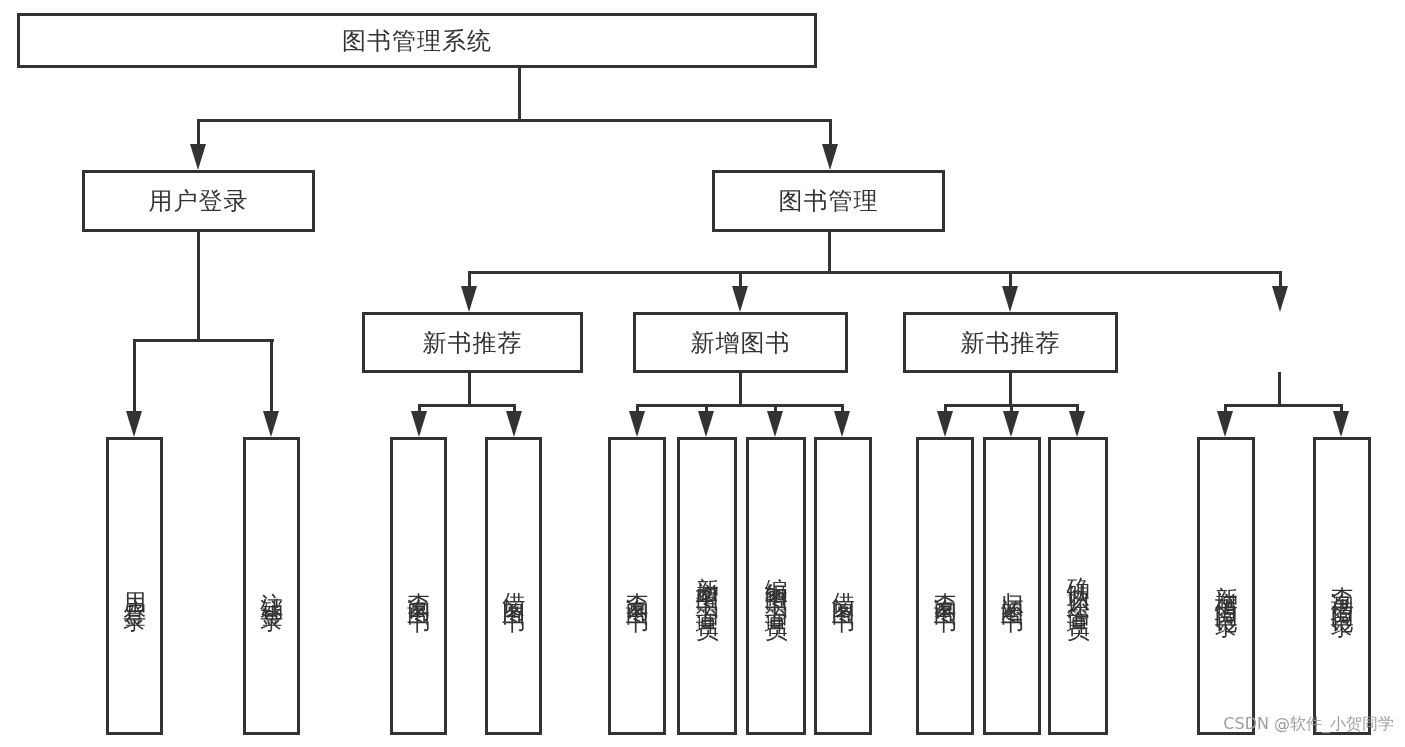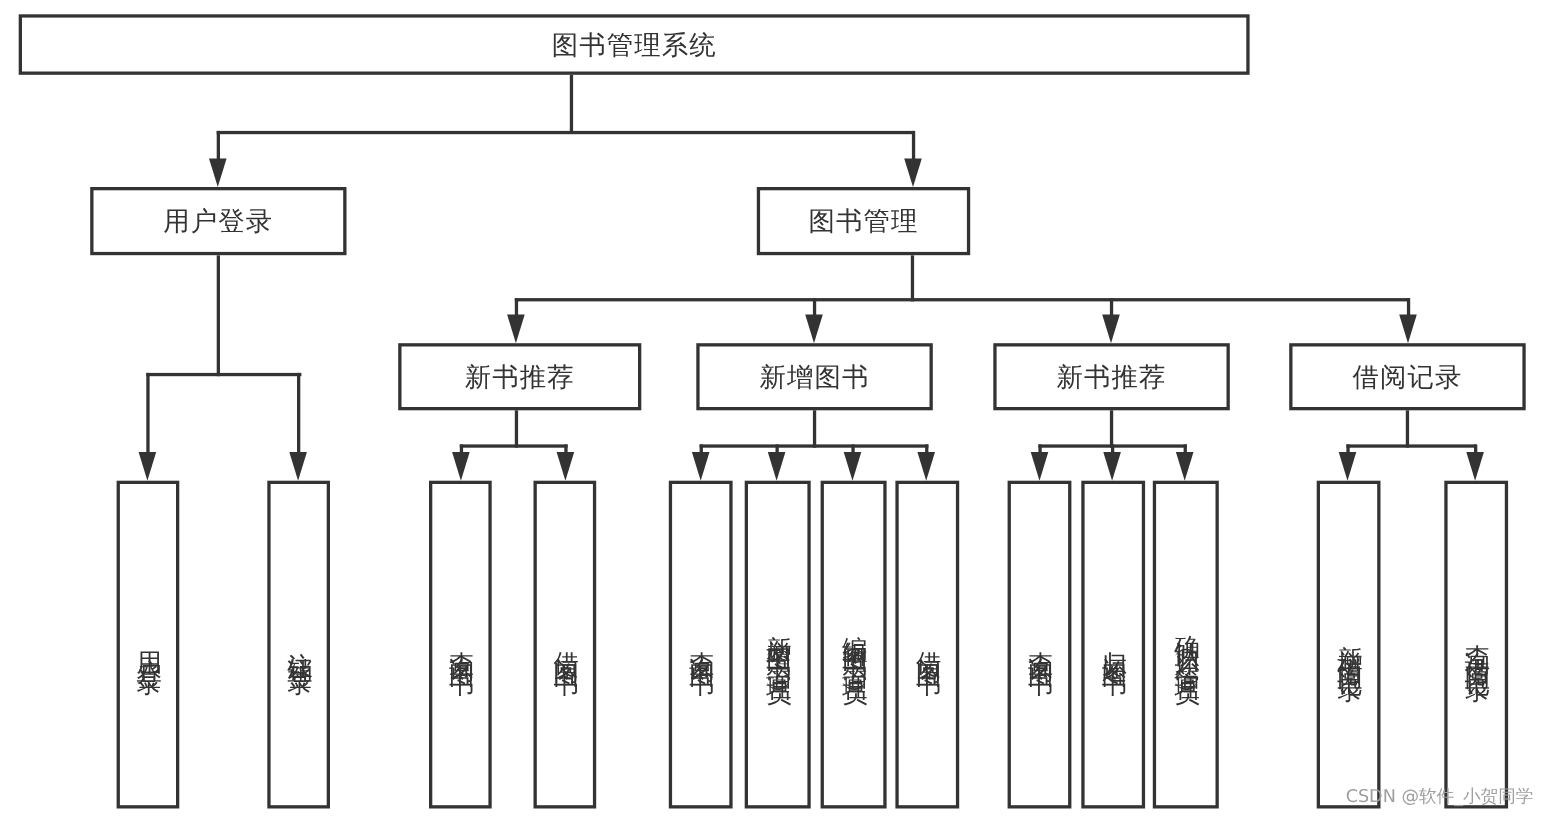--- a/index.html
+++ b/index.html
@@ -89,42 +89,39 @@
   <div class="vl" style="left:1076px;top:404px;height:12px;"></div>
   <div class="arrow" style="left:1069px;top:411px;"></div>
 
   <div class="vl" style="left:1278px;top:372px;height:35px;"></div>
   <div class="hl" style="left:1224px;top:404px;width:118px;"></div>
   <div class="vl" style="left:1224px;top:404px;height:12px;"></div>
   <div class="arrow" style="left:1217px;top:411px;"></div>
   <div class="vl" style="left:1340px;top:404px;height:12px;"></div>
   <div class="arrow" style="left:1333px;top:411px;"></div>
 
-  <div class="node" style="left:17px;top:13px;width:1119px;height:55px;text-align:right;">
+  <div class="node" style="left:17px;top:13px;width:800px;height:55px;text-align:right;">
     <span class="hlabel">图书管理系统</span>
   </div>
 
   <div class="node" style="left:82px;top:170px;width:233px;height:62px;">
     <span class="hlabel">用户登录</span>
   </div>
-  <div class="node" style="left:688px;top:170px;width:194px;height:62px;">
+  <div class="node" style="left:712px;top:170px;width:233px;height:62px;">
     <span class="hlabel">图书管理</span>
   </div>
 
   <div class="node" style="left:362px;top:312px;width:221px;height:61px;">
     <span class="hlabel">新书推荐</span>
   </div>
   <div class="node" style="left:633px;top:312px;width:215px;height:61px;">
     <span class="hlabel">新增图书</span>
   </div>
   <div class="node" style="left:903px;top:312px;width:215px;height:61px;">
     <span class="hlabel">新书推荐</span>
-  </div>
-  <div class="node" style="left:1172px;top:312px;width:215px;height:61px;">
-    <span class="hlabel">借阅记录</span>
   </div>
 
   <div class="node leaf" style="left:106px;top:437px;width:57px;height:298px;">
     <span class="vtext">用户登录</span>
   </div>
   <div class="node leaf" style="left:243px;top:437px;width:57px;height:298px;">
     <span class="vtext">注销登录</span>
   </div>
 
   <div class="node leaf" style="left:390px;top:437px;width:57px;height:298px;">

